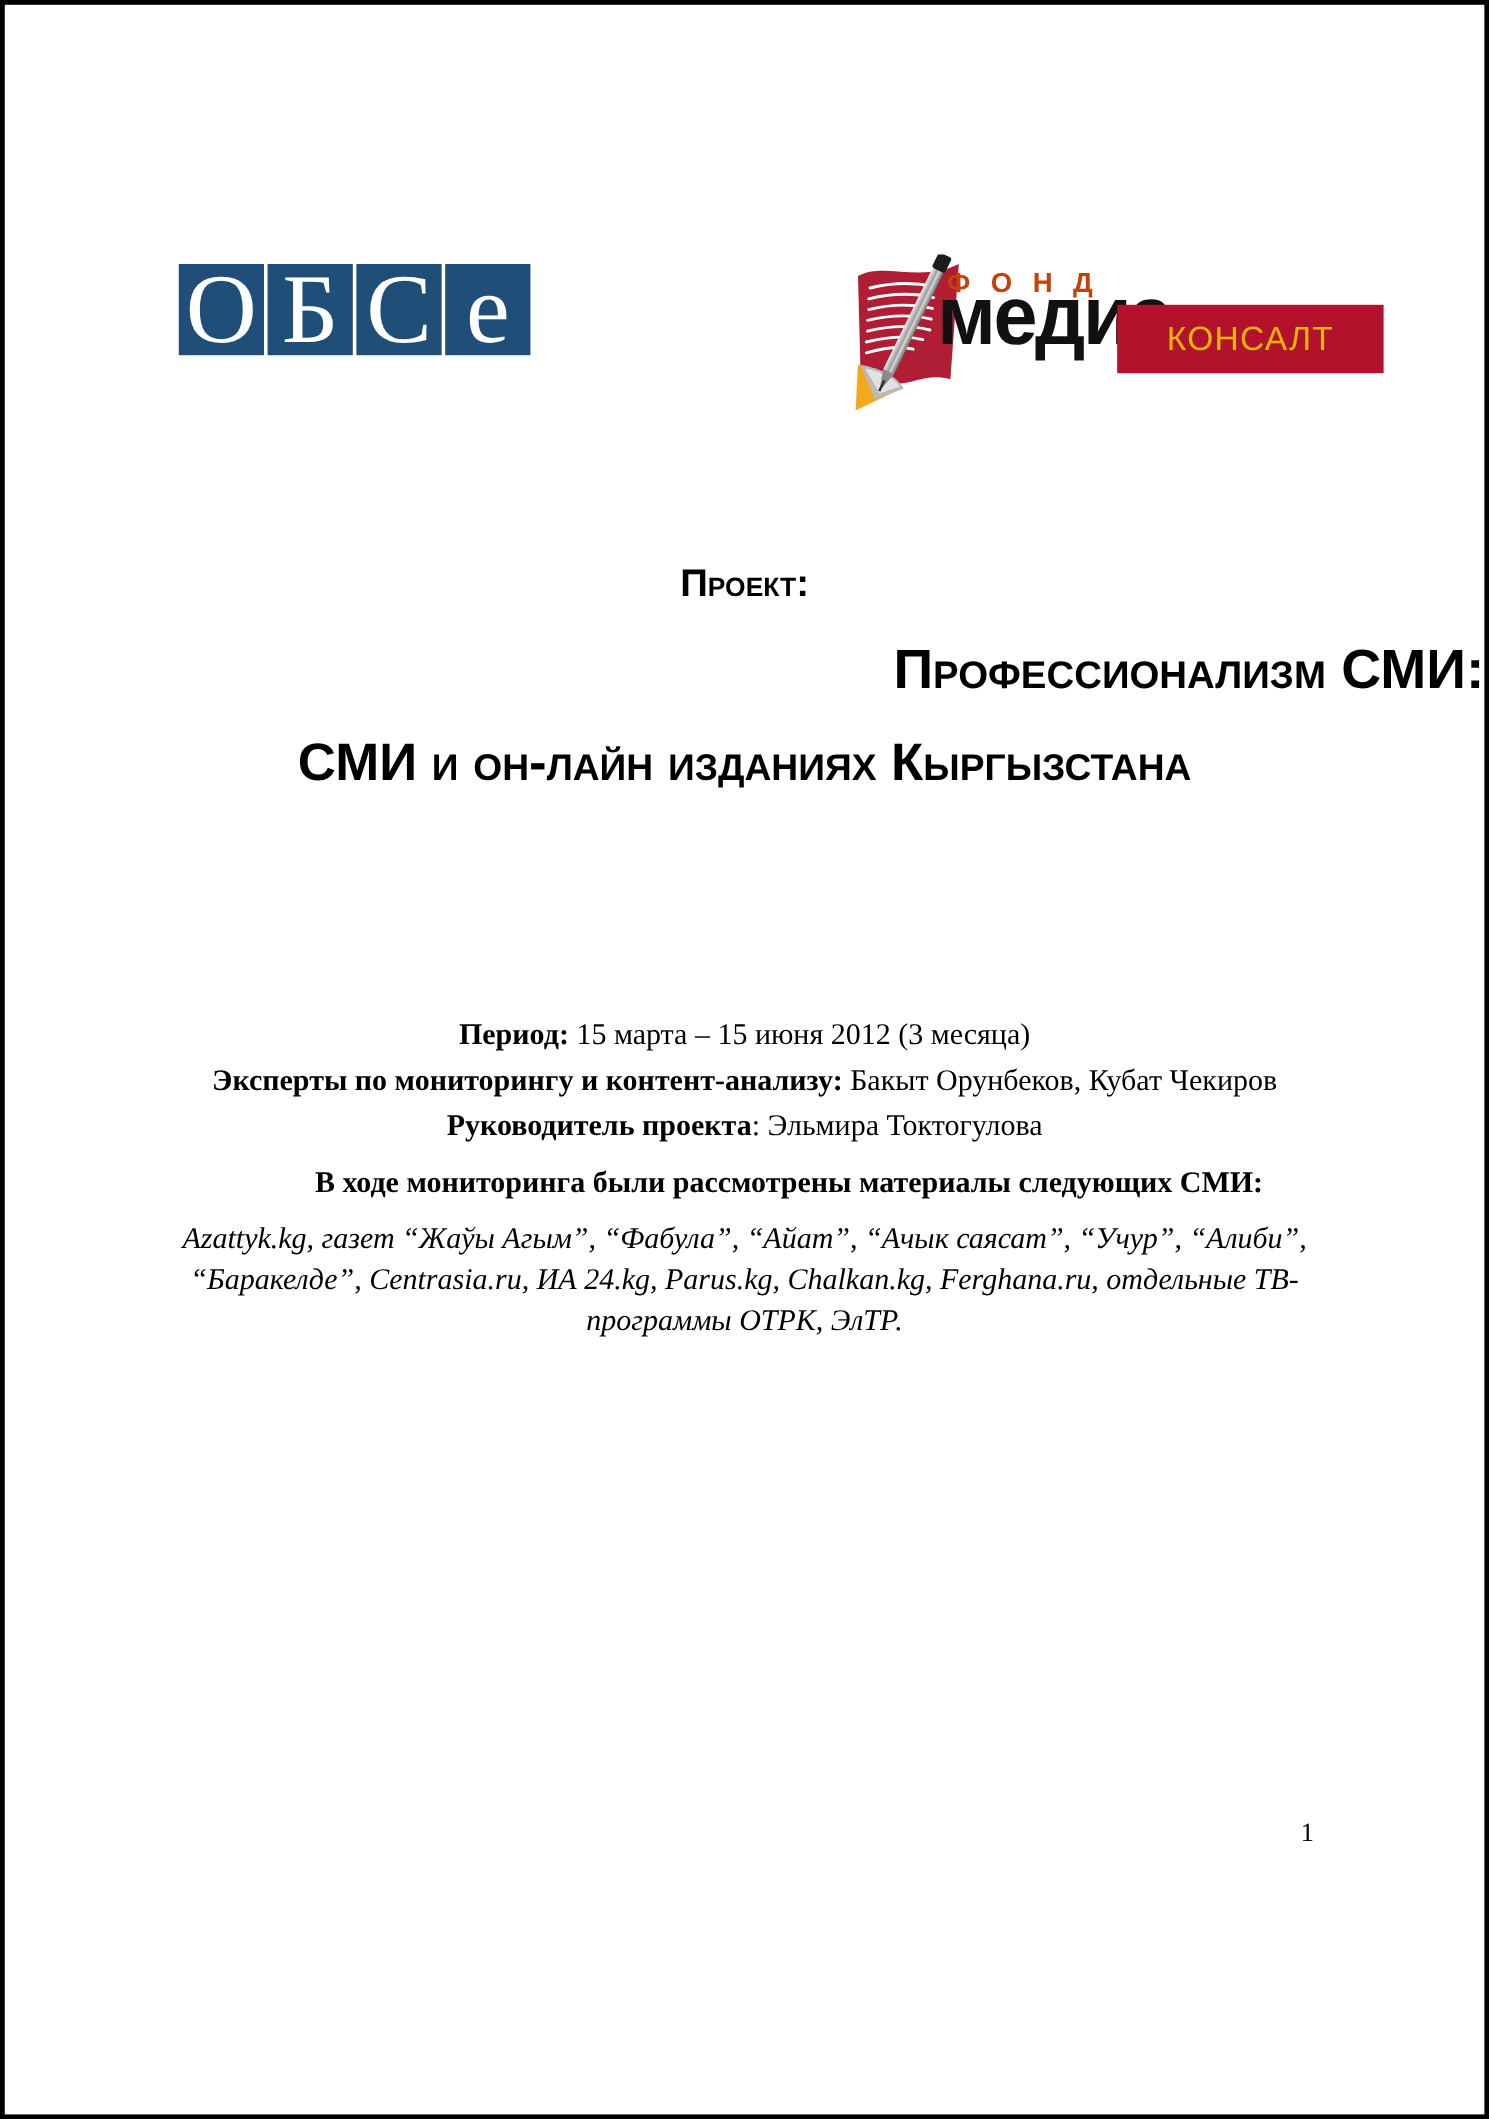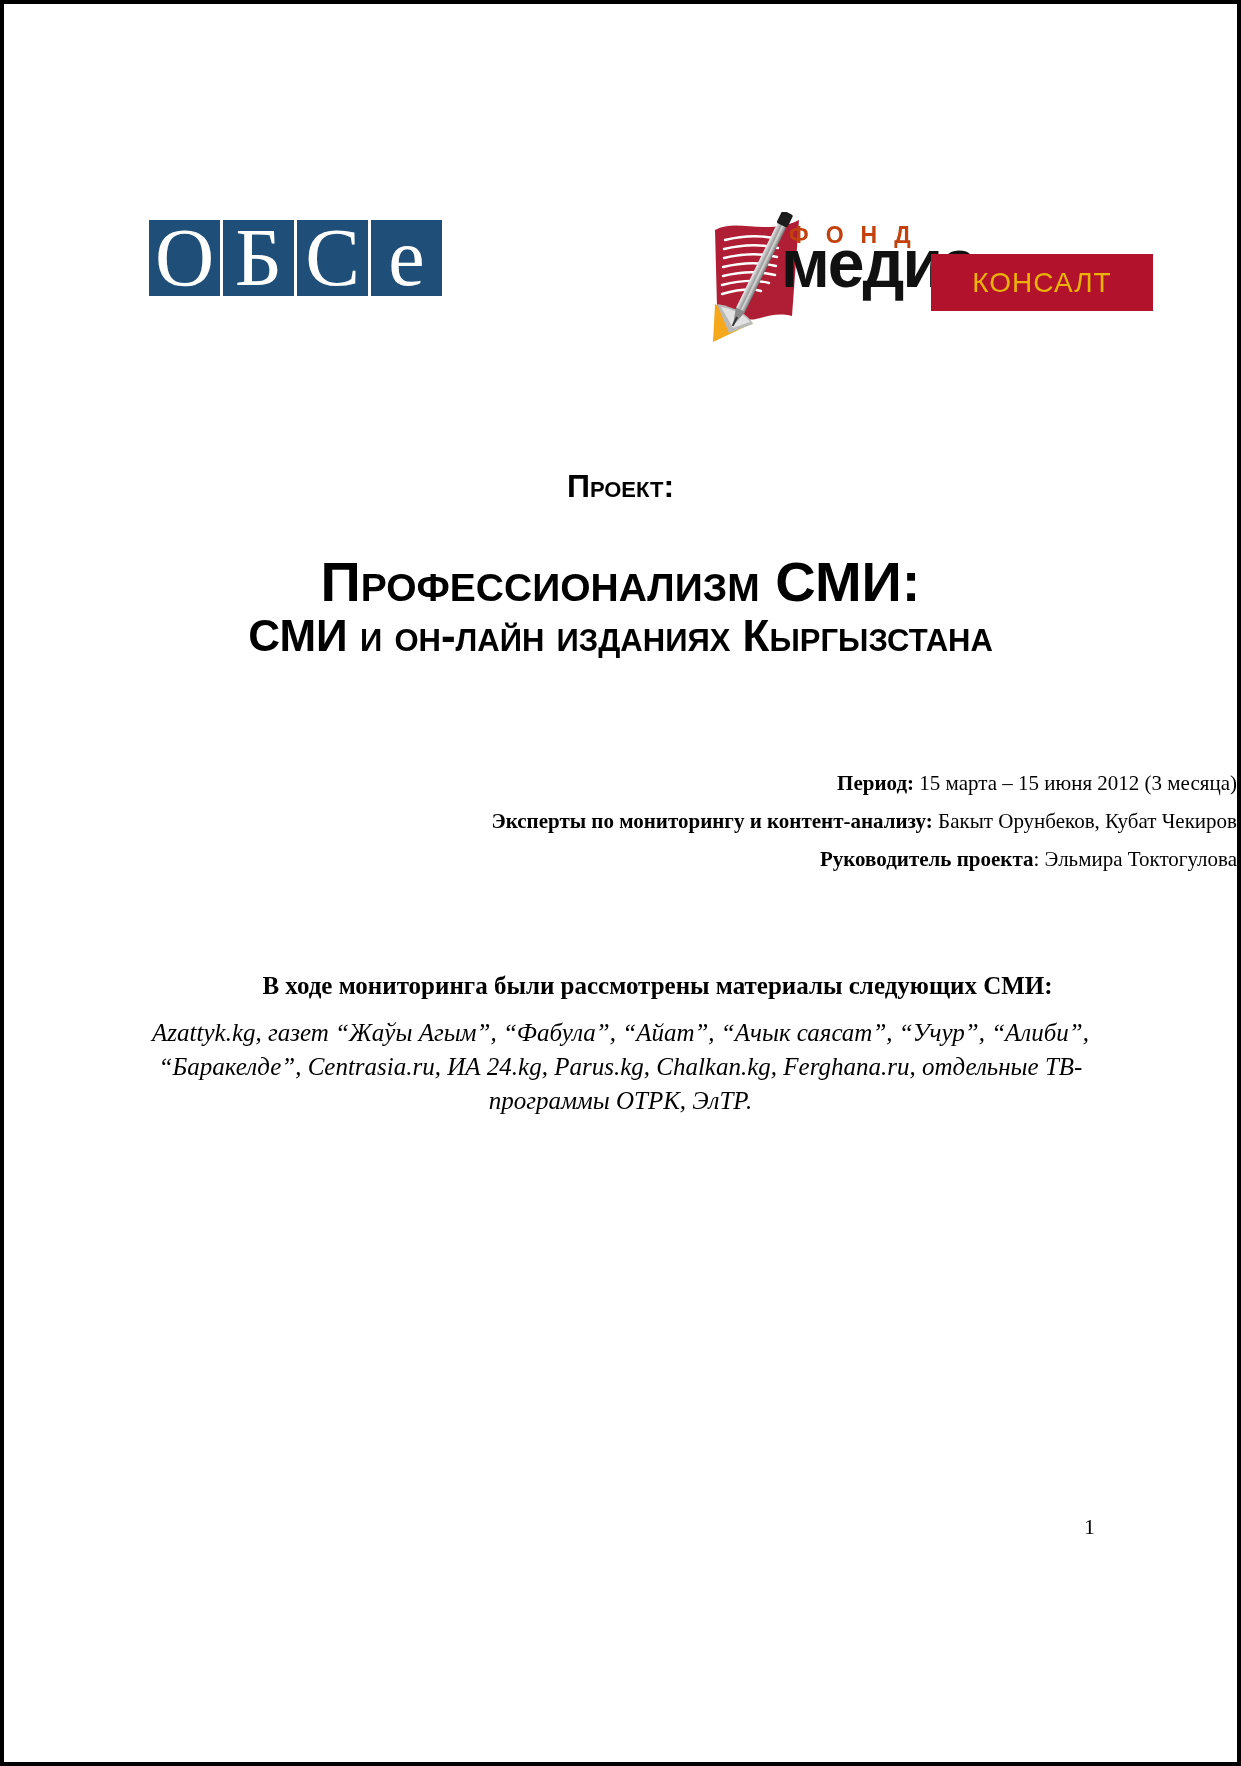--- a/index.html
+++ b/index.html
@@ -43,31 +43,31 @@
     letter-spacing:1px;white-space:nowrap;
   }
   
   .centered{position:absolute;left:0;width:100%;text-align:center;}
   .project-label{
     top:464px;
     font-family:"Liberation Sans",sans-serif;font-weight:bold;
     font-variant:small-caps;font-size:32px;
   }
   .doc-title{
-    top:545px;
+    top:526px;
     font-family:"Liberation Sans",sans-serif;font-weight:bold;
-    font-variant:small-caps;font-size:56px;
+    font-variant:small-caps;font-size:46px;text-align:right;
   }
   .doc-subtitle{
     top:602px;
     font-family:"Liberation Sans",sans-serif;font-weight:bold;
     font-variant:small-caps;font-size:44px;line-height:60px;
   }
   
-  .details-block{top:760px;font-size:21px;line-height:38px;text-align:right;}
+  .details-block{top:840px;font-size:25px;line-height:38px;}
   .details-block b{font-weight:bold;}
   
   .media-heading{top:968px;font-size:25px;font-weight:bold;margin-left:37px;}
   .media-lines{top:1012px;font-size:25px;font-style:italic;line-height:34px;}
   
   .page-number{position:absolute;left:1080px;top:1510px;font-size:22px;}
 </style>
 </head>
 <body>
 

